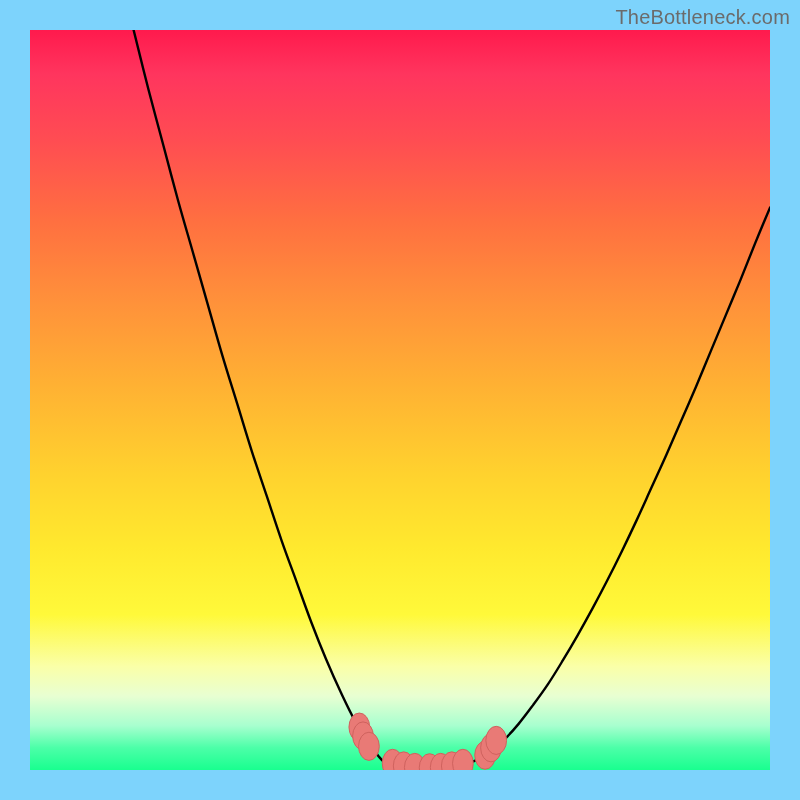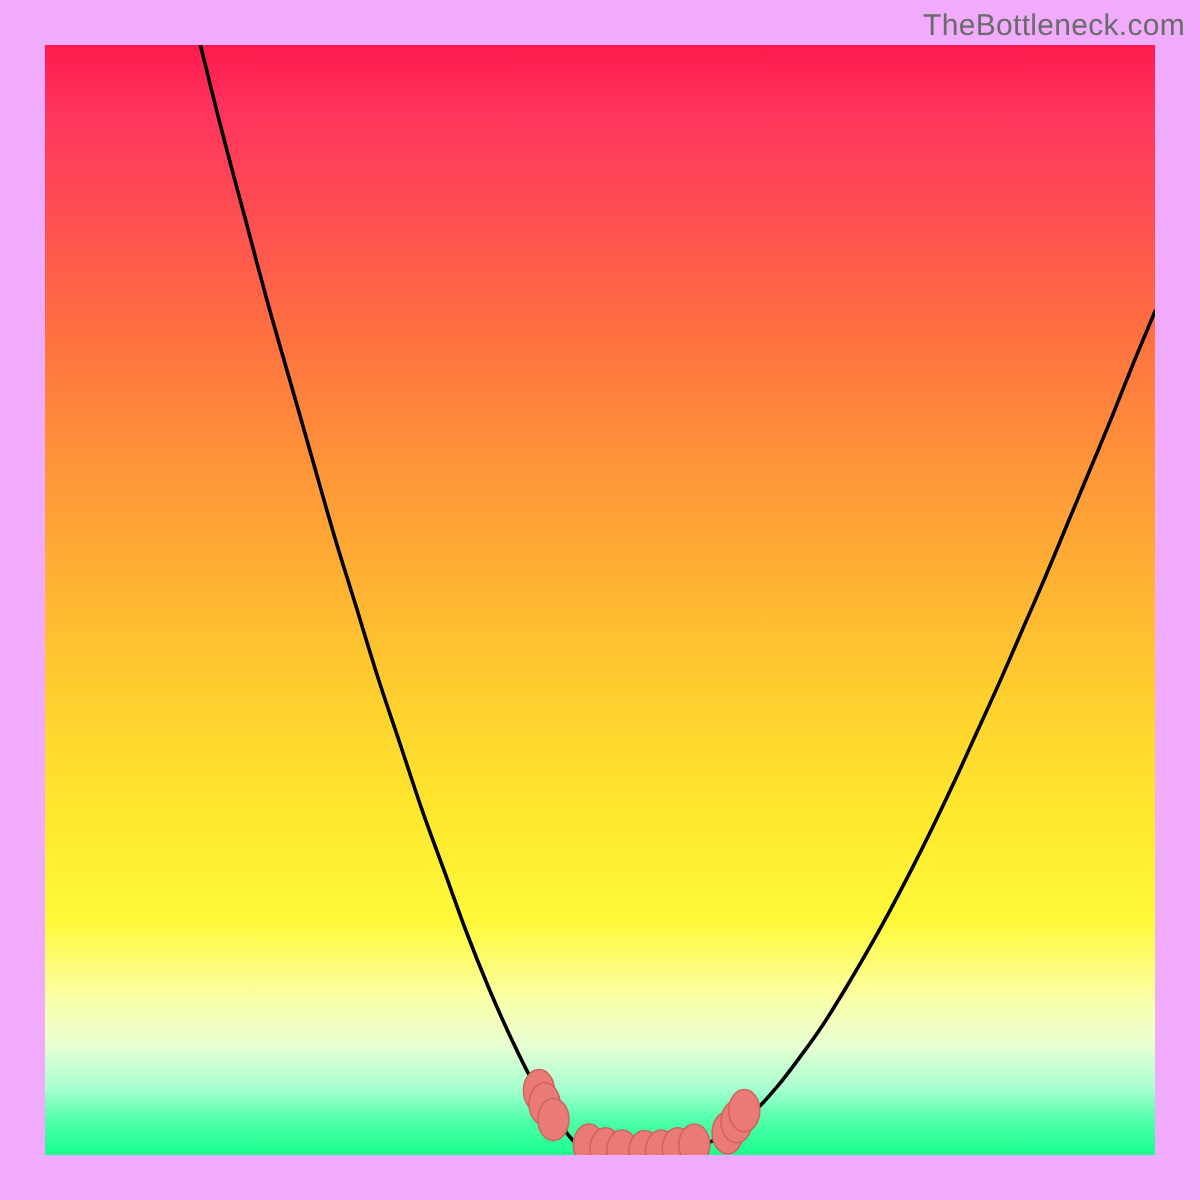--- a/index.html
+++ b/index.html
@@ -10,21 +10,21 @@
     background: #000;
     overflow: hidden;
     font-family: Arial, Helvetica, sans-serif;
   }
   .frame {
     position: absolute;
     top: 0;
     left: 0;
     width: 800px;
     height: 800px;
-    background: #f0abfc;
+    background: #7dd3fc;
   }
   .plot-area {
     position: absolute;
     top: 30px;
     left: 30px;
     width: 740px;
     height: 740px;
     overflow: hidden;
   }
   .gradient {

